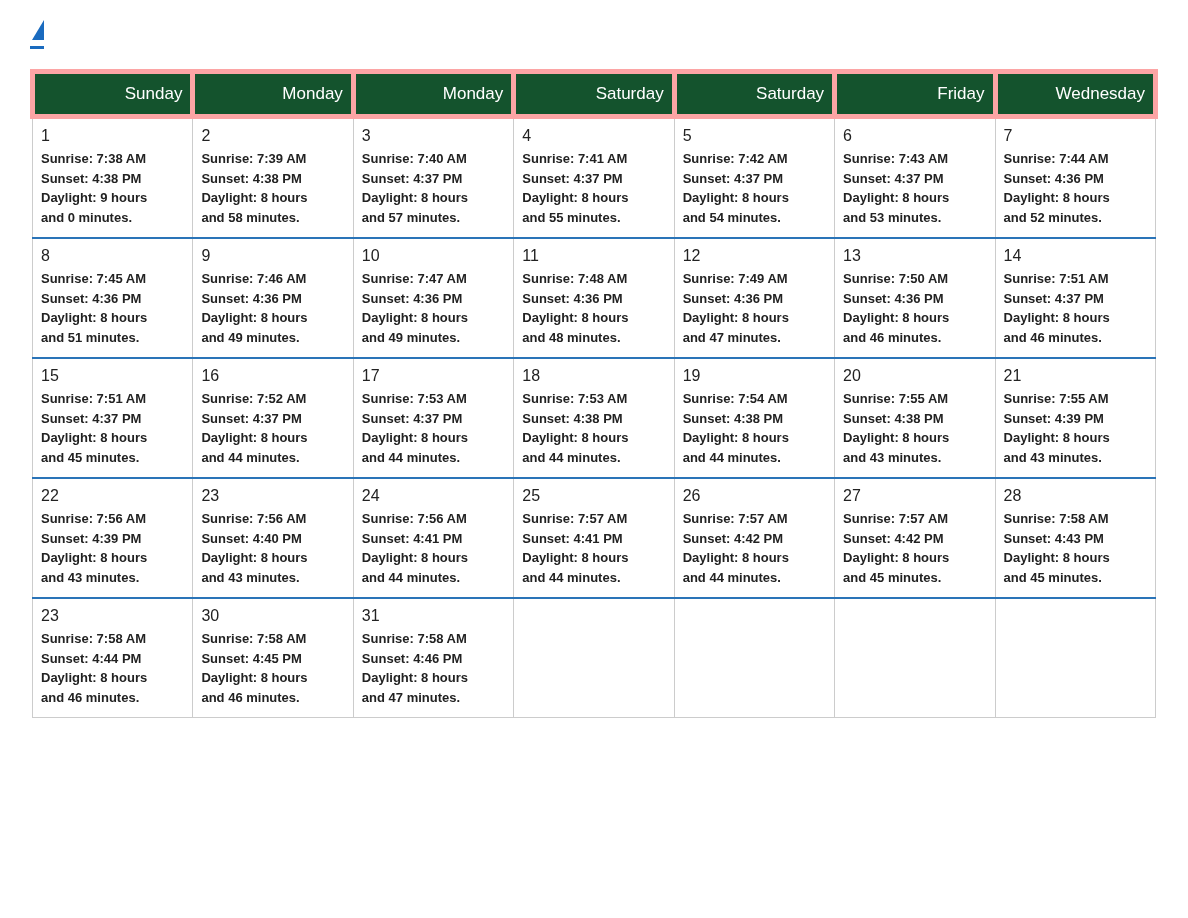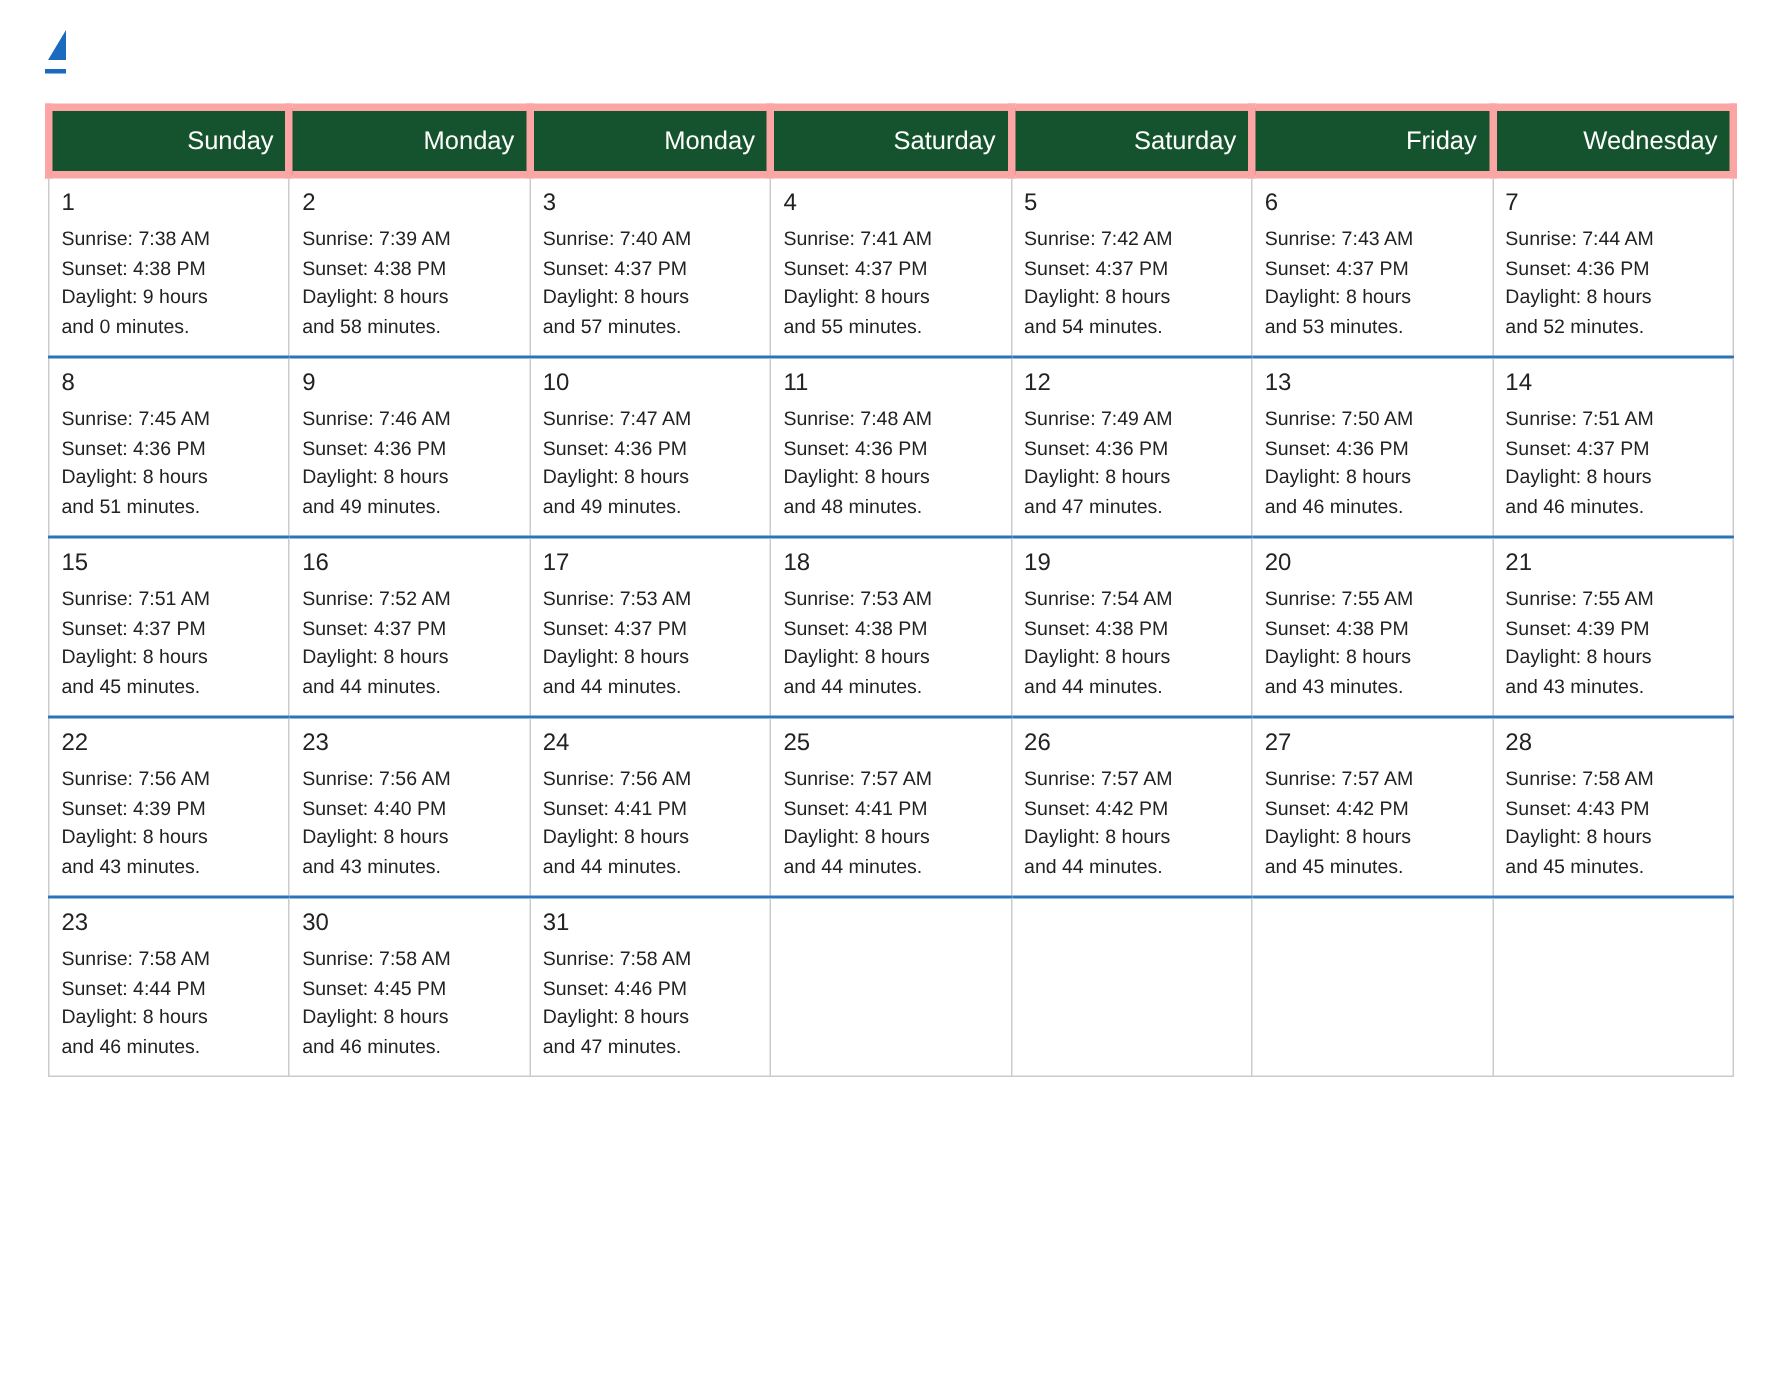--- a/index.html
+++ b/index.html
@@ -96,20 +96,21 @@
     .calendar-table tbody tr td .day-number {
       font-size: 16px;
       font-weight: normal;
       margin-bottom: 4px;
       display: block;
     }
     .calendar-table tbody tr td .day-info {
       font-size: 13px;
       color: #222;
       line-height: 1.5;
+      font-weight: bold;
     }
     .calendar-table tbody tr td.empty {
       background: #fff;
     }
     
     .calendar-table tbody tr:not(:last-child) td {
       border-bottom: 2px solid #2a74b8;
     }
   </style>
 </head>

